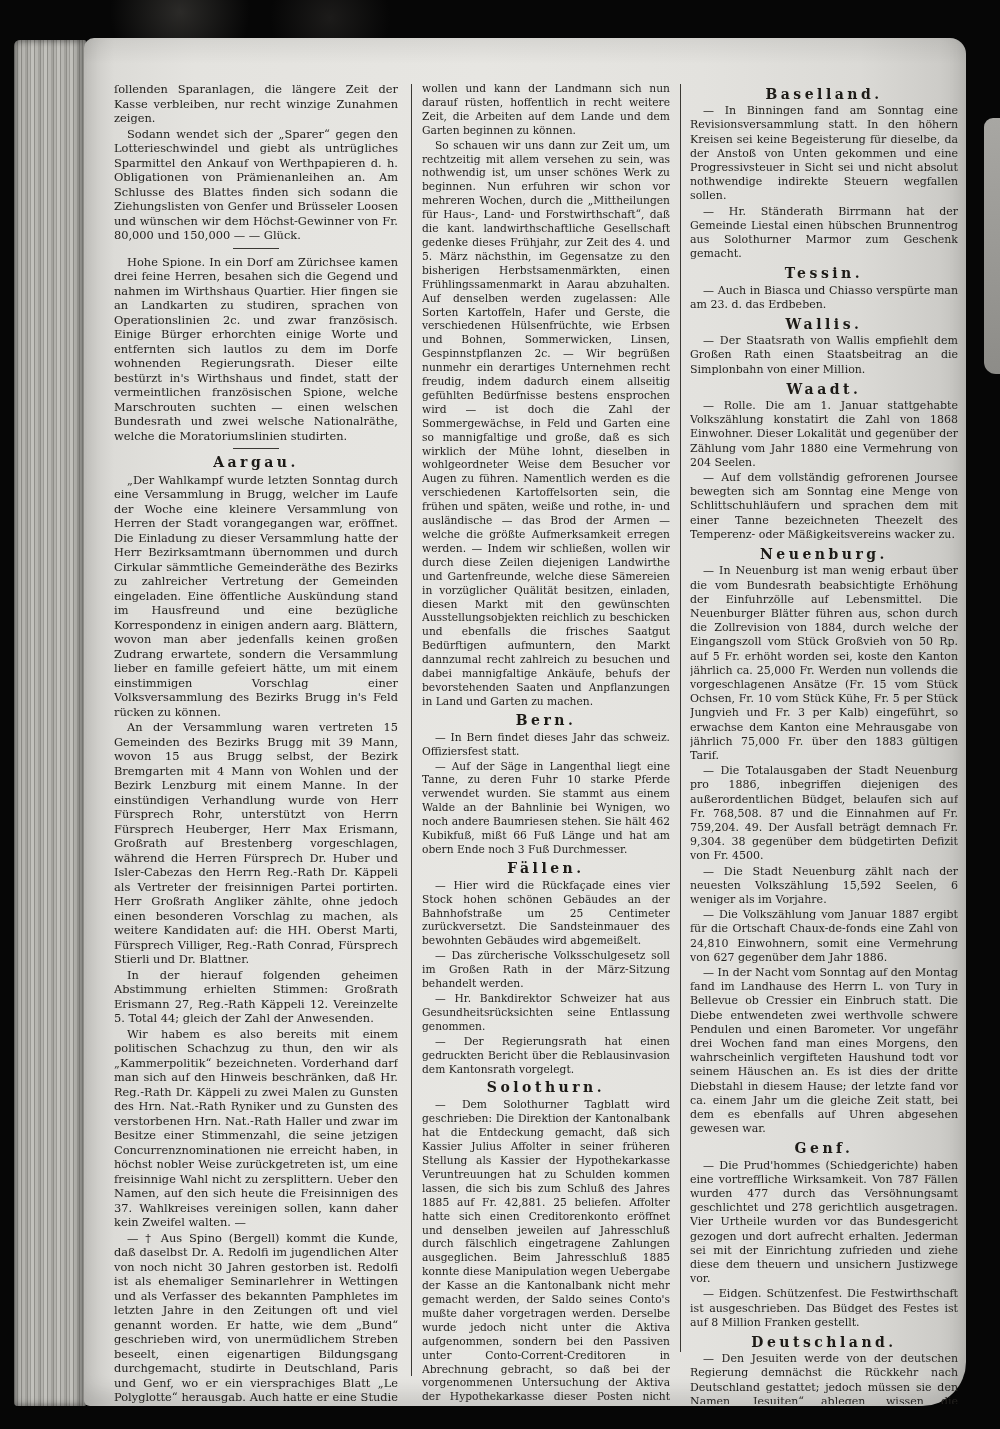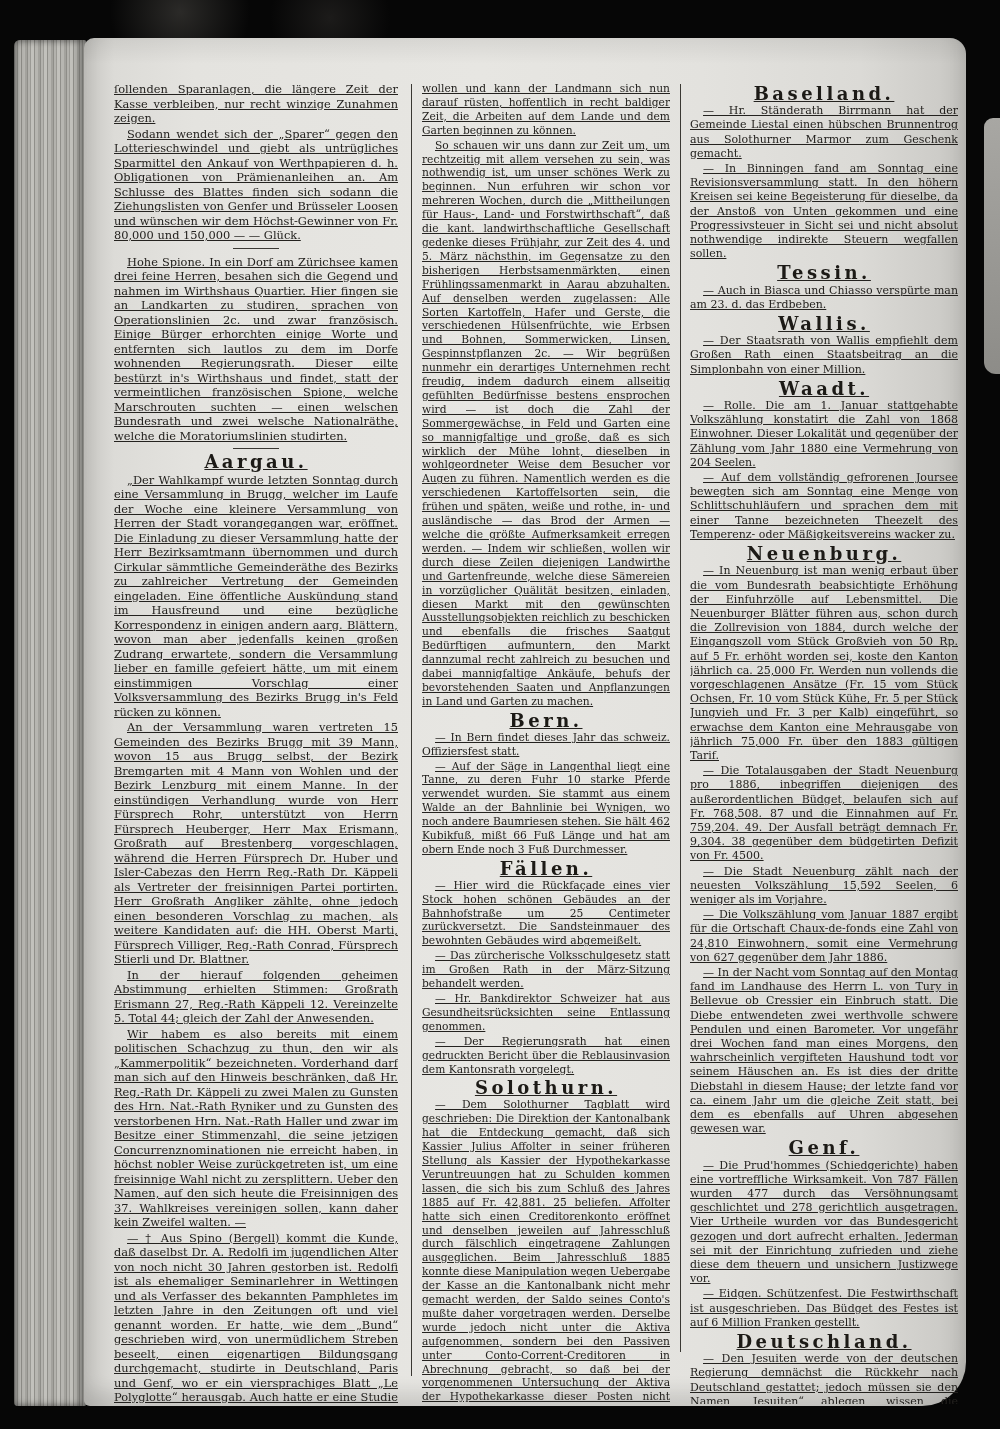--- a/index.html
+++ b/index.html
@@ -27,32 +27,32 @@
       #e2e1dd;
     box-shadow:inset 0 -14px 18px rgba(0,0,0,.12);
     border-radius:10px 16px 44px 6px;
     color:#24221f;}
 
   
   .sliver{position:absolute;left:984px;top:118px;width:16px;height:256px;
     background:linear-gradient(180deg,#a8a7a3,#8d8c88);
     border-radius:9px 0 0 12px;}
 
-  .col{position:absolute;overflow:hidden;text-align:justify;text-decoration:underline;}
+  .col{position:absolute;overflow:hidden;text-align:justify;}
   #col-0{left:30px;top:44px;width:284px;height:1322px;font-size:11.4px;line-height:14.5px;}
   #col-1{left:338px;top:44px;width:248px;height:1322px;font-size:10.7px;line-height:13.9px;}
   #col-2{left:606px;top:44px;width:268px;height:1322px;font-size:11px;line-height:14.2px;}
 
   .vrule{position:absolute;width:1px;background:#3a3833;}
   .vrule-a{left:327px;top:46px;height:1292px;}
   .vrule-b{left:596px;top:46px;height:1268px;}
 
   .para{margin:0 0 1px 0;text-indent:13px;}
   .para.cont{text-indent:0;}
-  .section-heading{margin:5px 0 3px 0;font-size:18px;font-weight:bold;
+  .section-heading{margin:5px 0 3px 0;font-size:14px;font-weight:bold;
     letter-spacing:3.5px;text-align:center;text-indent:0;color:#1c1a16;}
   .hrule{width:46px;height:0;border-top:1.3px solid #3a3833;margin:5px auto 6px auto;}
 </style>
 </head>
 <body>
 
 <div class="binding"></div>
 
 <div class="paper">
   <div class="col" id="col-0">
@@ -62,53 +62,53 @@
       <p class="para">Hohe Spione. In ein Dorf am Zürichsee kamen drei feine Herren, besahen sich die Gegend und nahmen im Wirthshaus Quartier. Hier fingen sie an Landkarten zu studiren, sprachen von Operationslinien 2c. und zwar französisch. Einige Bürger erhorchten einige Worte und entfernten sich lautlos zu dem im Dorfe wohnenden Regierungsrath. Dieser eilte bestürzt in's Wirthshaus und findet, statt der vermeintlichen französischen Spione, welche Marschrouten suchten — einen welschen Bundesrath und zwei welsche Nationalräthe, welche die Moratoriumslinien studirten.</p>
       <div class="hrule"></div>
       <h3 class="section-heading">Aargau.</h3>
       <p class="para">„Der Wahlkampf wurde letzten Sonntag durch eine Versammlung in Brugg, welcher im Laufe der Woche eine kleinere Versammlung von Herren der Stadt vorangegangen war, eröffnet. Die Einladung zu dieser Versammlung hatte der Herr Bezirksamtmann übernommen und durch Cirkular sämmtliche Gemeinderäthe des Bezirks zu zahlreicher Vertretung der Gemeinden eingeladen. Eine öffentliche Auskündung stand im Hausfreund und eine bezügliche Korrespondenz in einigen andern aarg. Blättern, wovon man aber jedenfalls keinen großen Zudrang erwartete, sondern die Versammlung lieber en famille gefeiert hätte, um mit einem einstimmigen Vorschlag einer Volksversammlung des Bezirks Brugg in's Feld rücken zu können.</p>
       <p class="para">An der Versammlung waren vertreten 15 Gemeinden des Bezirks Brugg mit 39 Mann, wovon 15 aus Brugg selbst, der Bezirk Bremgarten mit 4 Mann von Wohlen und der Bezirk Lenzburg mit einem Manne. In der einstündigen Verhandlung wurde von Herr Fürsprech Rohr, unterstützt von Herrn Fürsprech Heuberger, Herr Max Erismann, Großrath auf Brestenberg vorgeschlagen, während die Herren Fürsprech Dr. Huber und Isler-Cabezas den Herrn Reg.-Rath Dr. Käppeli als Vertreter der freisinnigen Partei portirten. Herr Großrath Angliker zählte, ohne jedoch einen besonderen Vorschlag zu machen, als weitere Kandidaten auf: die HH. Oberst Marti, Fürsprech Villiger, Reg.-Rath Conrad, Fürsprech Stierli und Dr. Blattner.</p>
       <p class="para">In der hierauf folgenden geheimen Abstimmung erhielten Stimmen: Großrath Erismann 27, Reg.-Rath Käppeli 12. Vereinzelte 5. Total 44; gleich der Zahl der Anwesenden.</p>
       <p class="para">Wir habem es also bereits mit einem politischen Schachzug zu thun, den wir als „Kammerpolitik“ bezeichneten. Vorderhand darf man sich auf den Hinweis beschränken, daß Hr. Reg.-Rath Dr. Käppeli zu zwei Malen zu Gunsten des Hrn. Nat.-Rath Ryniker und zu Gunsten des verstorbenen Hrn. Nat.-Rath Haller und zwar im Besitze einer Stimmenzahl, die seine jetzigen Concurrenznominationen nie erreicht haben, in höchst nobler Weise zurückgetreten ist, um eine freisinnige Wahl nicht zu zersplittern. Ueber den Namen, auf den sich heute die Freisinnigen des 37. Wahlkreises vereinigen sollen, kann daher kein Zweifel walten. —</p>
       <p class="para">— † Aus Spino (Bergell) kommt die Kunde, daß daselbst Dr. A. Redolfi im jugendlichen Alter von noch nicht 30 Jahren gestorben ist. Redolfi ist als ehemaliger Seminarlehrer in Wettingen und als Verfasser des bekannten Pamphletes im letzten Jahre in den Zeitungen oft und viel genannt worden. Er hatte, wie dem „Bund“ geschrieben wird, von unermüdlichem Streben beseelt, einen eigenartigen Bildungsgang durchgemacht, studirte in Deutschland, Paris und Genf, wo er ein viersprachiges Blatt „Le Polyglotte“ herausgab. Auch hatte er eine Studie über Tasso (französisch) und eine Dissertation über den Bergeller Dialekt (italienisch) veröffentlicht.</p>
     </div>
   <div class="col" id="col-1">
-      <p class="para cont">wollen und kann der Landmann sich nun darauf rüsten, hoffentlich in recht baldiger Zeit, die Arbeiten auf dem Lande und dem Garten beginnen zu können.</p>
+      <p class="para cont">wollen und kann der Landmann sich nun darauf rüsten, hoffentlich in recht weitere Zeit, die Arbeiten auf dem Lande und dem Garten beginnen zu können.</p>
       <p class="para">So schauen wir uns dann zur Zeit um, um rechtzeitig mit allem versehen zu sein, was nothwendig ist, um unser schönes Werk zu beginnen. Nun erfuhren wir schon vor mehreren Wochen, durch die „Mittheilungen für Haus-, Land- und Forstwirthschaft“, daß die kant. landwirthschaftliche Gesellschaft gedenke dieses Frühjahr, zur Zeit des 4. und 5. März nächsthin, im Gegensatze zu den bisherigen Herbstsamenmärkten, einen Frühlingssamenmarkt in Aarau abzuhalten. Auf denselben werden zugelassen: Alle Sorten Kartoffeln, Hafer und Gerste, die verschiedenen Hülsenfrüchte, wie Erbsen und Bohnen, Sommerwicken, Linsen, Gespinnstpflanzen 2c. — Wir begrüßen nunmehr ein derartiges Unternehmen recht freudig, indem dadurch einem allseitig gefühlten Bedürfnisse bestens ensprochen wird — ist doch die Zahl der Sommergewächse, in Feld und Garten eine so mannigfaltige und große, daß es sich wirklich der Mühe lohnt, dieselben in wohlgeordneter Weise dem Besucher vor Augen zu führen. Namentlich werden es die verschiedenen Kartoffelsorten sein, die frühen und späten, weiße und rothe, in- und ausländische — das Brod der Armen — welche die größte Aufmerksamkeit erregen werden. — Indem wir schließen, wollen wir durch diese Zeilen diejenigen Landwirthe und Gartenfreunde, welche diese Sämereien in vorzüglicher Quälität besitzen, einladen, diesen Markt mit den gewünschten Ausstellungsobjekten reichlich zu beschicken und ebenfalls die frisches Saatgut Bedürftigen aufmuntern, den Markt dannzumal recht zahlreich zu besuchen und dabei mannigfaltige Ankäufe, behufs der bevorstehenden Saaten und Anpflanzungen in Land und Garten zu machen.</p>
       <h3 class="section-heading">Bern.</h3>
       <p class="para">— In Bern findet dieses Jahr das schweiz. Offiziersfest statt.</p>
       <p class="para">— Auf der Säge in Langenthal liegt eine Tanne, zu deren Fuhr 10 starke Pferde verwendet wurden. Sie stammt aus einem Walde an der Bahnlinie bei Wynigen, wo noch andere Baumriesen stehen. Sie hält 462 Kubikfuß, mißt 66 Fuß Länge und hat am obern Ende noch 3 Fuß Durchmesser.</p>
       <h3 class="section-heading">Fällen.</h3>
       <p class="para">— Hier wird die Rückfaçade eines vier Stock hohen schönen Gebäudes an der Bahnhofstraße um 25 Centimeter zurückversetzt. Die Sandsteinmauer des bewohnten Gebäudes wird abgemeißelt.</p>
-      <p class="para">— Das zürcherische Volksschulgesetz statt im Großen Rath in der März-Sitzung behandelt werden.</p>
+      <p class="para">— Das zürcherische Volksschulgesetz soll im Großen Rath in der März-Sitzung behandelt werden.</p>
       <p class="para">— Hr. Bankdirektor Schweizer hat aus Gesundheitsrücksichten seine Entlassung genommen.</p>
       <p class="para">— Der Regierungsrath hat einen gedruckten Bericht über die Reblausinvasion dem Kantonsrath vorgelegt.</p>
       <h3 class="section-heading">Solothurn.</h3>
       <p class="para">— Dem Solothurner Tagblatt wird geschrieben: Die Direktion der Kantonalbank hat die Entdeckung gemacht, daß sich Kassier Julius Affolter in seiner früheren Stellung als Kassier der Hypothekarkasse Veruntreuungen hat zu Schulden kommen lassen, die sich bis zum Schluß des Jahres 1885 auf Fr. 42,881. 25 beliefen. Affolter hatte sich einen Creditorenkonto eröffnet und denselben jeweilen auf Jahresschluß durch fälschlich eingetragene Zahlungen ausgeglichen. Beim Jahresschluß 1885 konnte diese Manipulation wegen Uebergabe der Kasse an die Kantonalbank nicht mehr gemacht werden, der Saldo seines Conto's mußte daher vorgetragen werden. Derselbe wurde jedoch nicht unter die Aktiva aufgenommen, sondern bei den Passiven unter Conto-Corrent-Creditoren in Abrechnung gebracht, so daß bei der vorgenommenen Untersuchung der Aktiva der Hypothekarkasse dieser Posten nicht zum Vorschein kam. Da der Buchhalter der Direktion der Kantonalbank von diesem Sachverhalt keinerlei Mittheilung machte, so gelangte derselbe erst anläßlich der Creditorenabschlüsse pro 1886 zur Kenntniß des Direktors. Dieser machte der Direktion unverzüglich hievon Mittheilung und letztere beschloß die sofortige Ueberweisung an den Strafrichter. Affolter wurde am letzten Montag verhaftet.</p>
     </div>
   <div class="col" id="col-2">
       <h3 class="section-heading">Baselland.</h3>
+      <p class="para">— In Binningen fand am Sonntag eine Revisionsversammlung statt. In den höhern Kreisen sei keine Begeisterung für dieselbe, da der Anstoß von Unten gekommen und eine Progressivsteuer in Sicht sei und nicht absolut nothwendige indirekte Steuern wegfallen sollen.</p>
       <p class="para">— Hr. Ständerath Birrmann hat der Gemeinde Liestal einen hübschen Brunnentrog aus Solothurner Marmor zum Geschenk gemacht.</p>
-      <p class="para">— In Binningen fand am Sonntag eine Revisionsversammlung statt. In den höhern Kreisen sei keine Begeisterung für dieselbe, da der Anstoß von Unten gekommen und eine Progressivsteuer in Sicht sei und nicht absolut nothwendige indirekte Steuern wegfallen sollen.</p>
       <h3 class="section-heading">Tessin.</h3>
       <p class="para">— Auch in Biasca und Chiasso verspürte man am 23. d. das Erdbeben.</p>
       <h3 class="section-heading">Wallis.</h3>
       <p class="para">— Der Staatsrath von Wallis empfiehlt dem Großen Rath einen Staatsbeitrag an die Simplonbahn von einer Million.</p>
       <h3 class="section-heading">Waadt.</h3>
       <p class="para">— Rolle. Die am 1. Januar stattgehabte Volkszählung konstatirt die Zahl von 1868 Einwohner. Dieser Lokalität und gegenüber der Zählung vom Jahr 1880 eine Vermehrung von 204 Seelen.</p>
       <p class="para">— Auf dem vollständig gefrorenen Joursee bewegten sich am Sonntag eine Menge von Schlittschuhläufern und sprachen dem mit einer Tanne bezeichneten Theezelt des Temperenz- oder Mäßigkeitsvereins wacker zu.</p>
       <h3 class="section-heading">Neuenburg.</h3>
       <p class="para">— In Neuenburg ist man wenig erbaut über die vom Bundesrath beabsichtigte Erhöhung der Einfuhrzölle auf Lebensmittel. Die Neuenburger Blätter führen aus, schon durch die Zollrevision von 1884, durch welche der Eingangszoll vom Stück Großvieh von 50 Rp. auf 5 Fr. erhöht worden sei, koste den Kanton jährlich ca. 25,000 Fr. Werden nun vollends die vorgeschlagenen Ansätze (Fr. 15 vom Stück Ochsen, Fr. 10 vom Stück Kühe, Fr. 5 per Stück Jungvieh und Fr. 3 per Kalb) eingeführt, so erwachse dem Kanton eine Mehrausgabe von jährlich 75,000 Fr. über den 1883 gültigen Tarif.</p>
       <p class="para">— Die Totalausgaben der Stadt Neuenburg pro 1886, inbegriffen diejenigen des außerordentlichen Büdget, belaufen sich auf Fr. 768,508. 87 und die Einnahmen auf Fr. 759,204. 49. Der Ausfall beträgt demnach Fr. 9,304. 38 gegenüber dem büdgetirten Defizit von Fr. 4500.</p>
       <p class="para">— Die Stadt Neuenburg zählt nach der neuesten Volkszählung 15,592 Seelen, 6 weniger als im Vorjahre.</p>
       <p class="para">— Die Volkszählung vom Januar 1887 ergibt für die Ortschaft Chaux-de-fonds eine Zahl von 24,810 Einwohnern, somit eine Vermehrung von 627 gegenüber dem Jahr 1886.</p>
       <p class="para">— In der Nacht vom Sonntag auf den Montag fand im Landhause des Herrn L. von Tury in Bellevue ob Cressier ein Einbruch statt. Die Diebe entwendeten zwei werthvolle schwere Pendulen und einen Barometer. Vor ungefähr drei Wochen fand man eines Morgens, den wahrscheinlich vergifteten Haushund todt vor seinem Häuschen an. Es ist dies der dritte Diebstahl in diesem Hause; der letzte fand vor ca. einem Jahr um die gleiche Zeit statt, bei dem es ebenfalls auf Uhren abgesehen gewesen war.</p>
       <h3 class="section-heading">Genf.</h3>
       <p class="para">— Die Prud'hommes (Schiedgerichte) haben eine vortreffliche Wirksamkeit. Von 787 Fällen wurden 477 durch das Versöhnungsamt geschlichtet und 278 gerichtlich ausgetragen. Vier Urtheile wurden vor das Bundesgericht gezogen und dort aufrecht erhalten. Jederman sei mit der Einrichtung zufrieden und ziehe diese dem theuern und unsichern Justizwege vor.</p>
-      <p class="para">— Eidgen. Schützenfest. Die Festwirthschaft ist ausgeschrieben. Das Büdget des Festes ist auf 6 Million Franken gestellt.</p>
+      <p class="para">— Eidgen. Schützenfest. Die Festwirthschaft ist ausgeschrieben. Das Büdget des Festes ist auf 8 Million Franken gestellt.</p>
       <h3 class="section-heading">Deutschland.</h3>
       <p class="para">— Den Jesuiten werde von der deutschen Regierung demnächst die Rückkehr nach Deutschland gestattet; jedoch müssen sie den Namen „Jesuiten“ ablegen, wissen die „Debats“.</p>
     </div>
   <div class="vrule vrule-a"></div>
   <div class="vrule vrule-b"></div>
 </div>
 
 <div class="sliver"></div>
 
 </body></html>

